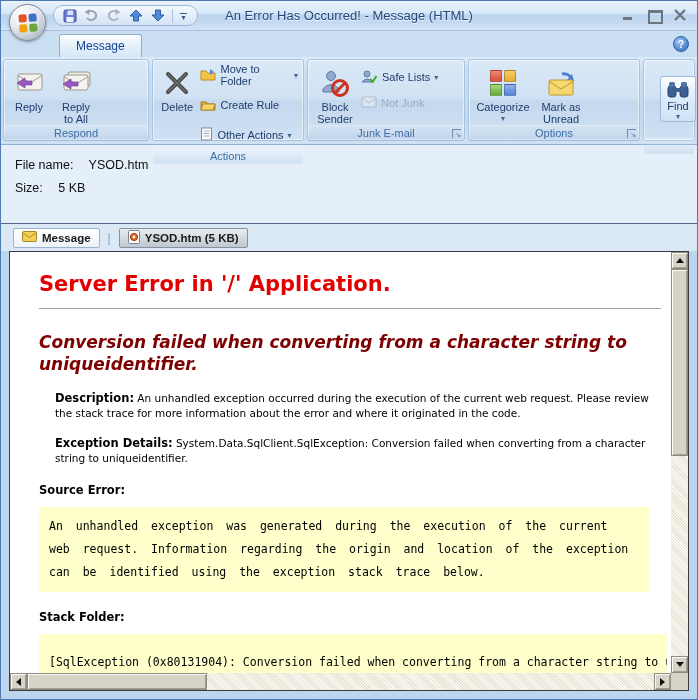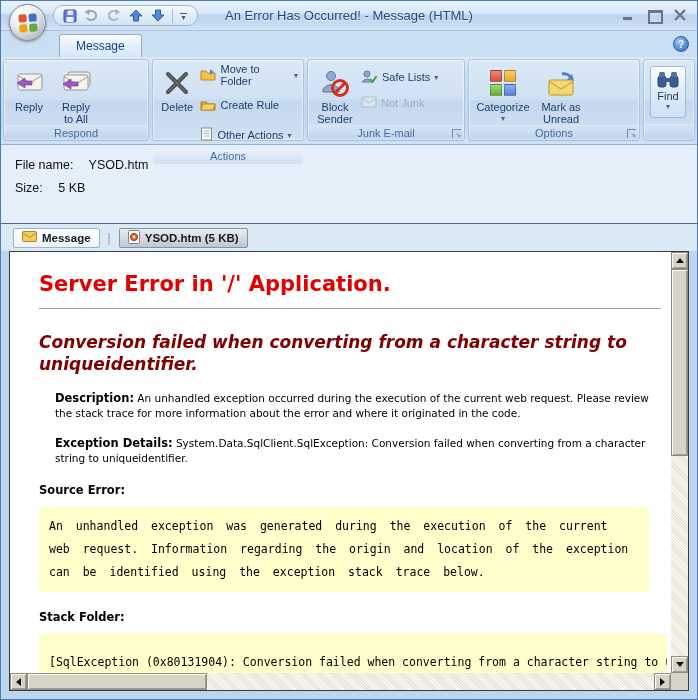--- a/index.html
+++ b/index.html
@@ -105,21 +105,21 @@
 
   .cat-grid{ width:26px; height:26px; display:grid; grid-template-columns:12px 12px; grid-template-rows:12px 12px; gap:2px; }
   .cat-grid i{ border-radius:1px; border:1px solid rgba(0,0,0,.25); }
   .cat-grid i:nth-child(1){ background:linear-gradient(#f08878,#d8503c); }
   .cat-grid i:nth-child(2){ background:linear-gradient(#f7ce6a,#eda827); }
   .cat-grid i:nth-child(3){ background:linear-gradient(#a4d87c,#64ad38); }
   .cat-grid i:nth-child(4){ background:linear-gradient(#90b4ee,#5581d6); }
 
   .findbtn{
     border:1px solid #9db9d9; border-radius:3px; background:linear-gradient(#fdfeff,#dcebfa 50%,#cfe2f5);
-    display:flex; flex-direction:column; align-items:center; padding:4px 6px 0 6px; margin:4px;
+    display:flex; flex-direction:column; align-items:center; padding:4px 6px 0 6px; margin:14px;
     color:#1f3d6b; font-size:11px;
   }
 
   
   .infopanel{
     flex:0 0 79px; background:#e5effa; padding:13px 0 0 14px; font-size:12.5px; color:#101010;
     border-bottom:1px solid #55688c;
   }
   .inforow{ margin-bottom:9px; }
   .inforow .lbl{ margin-right:12px; }

